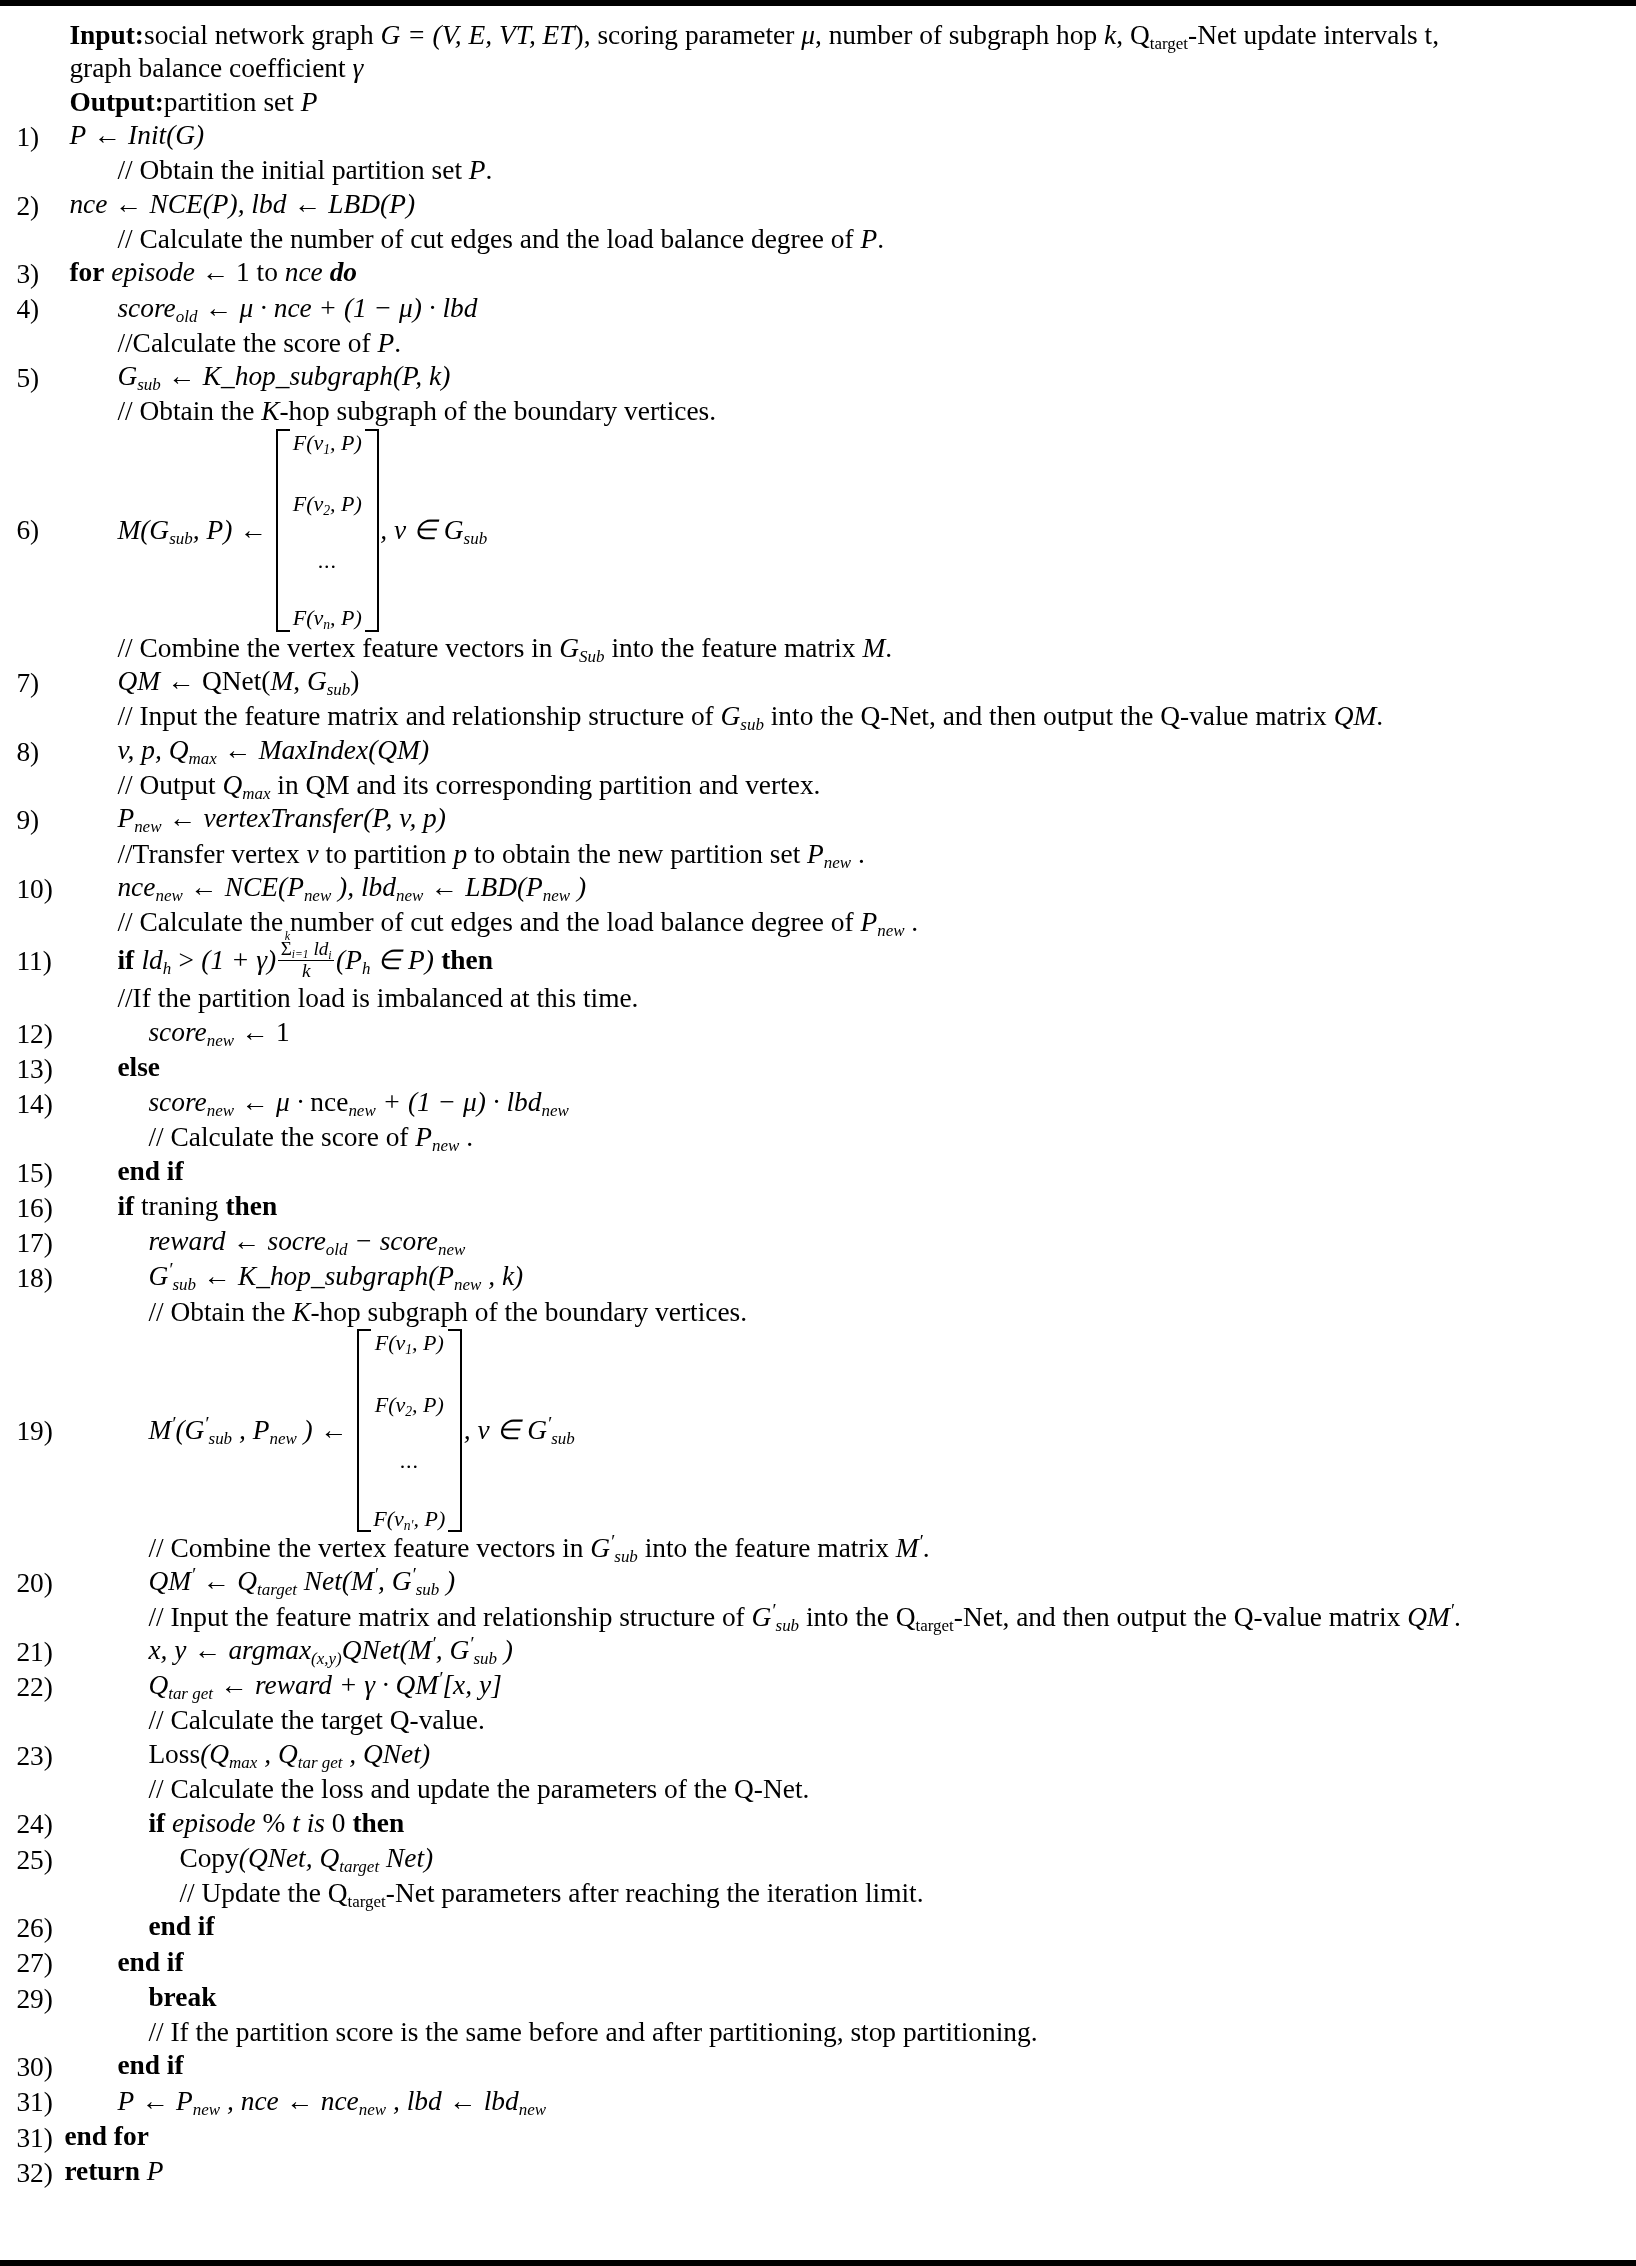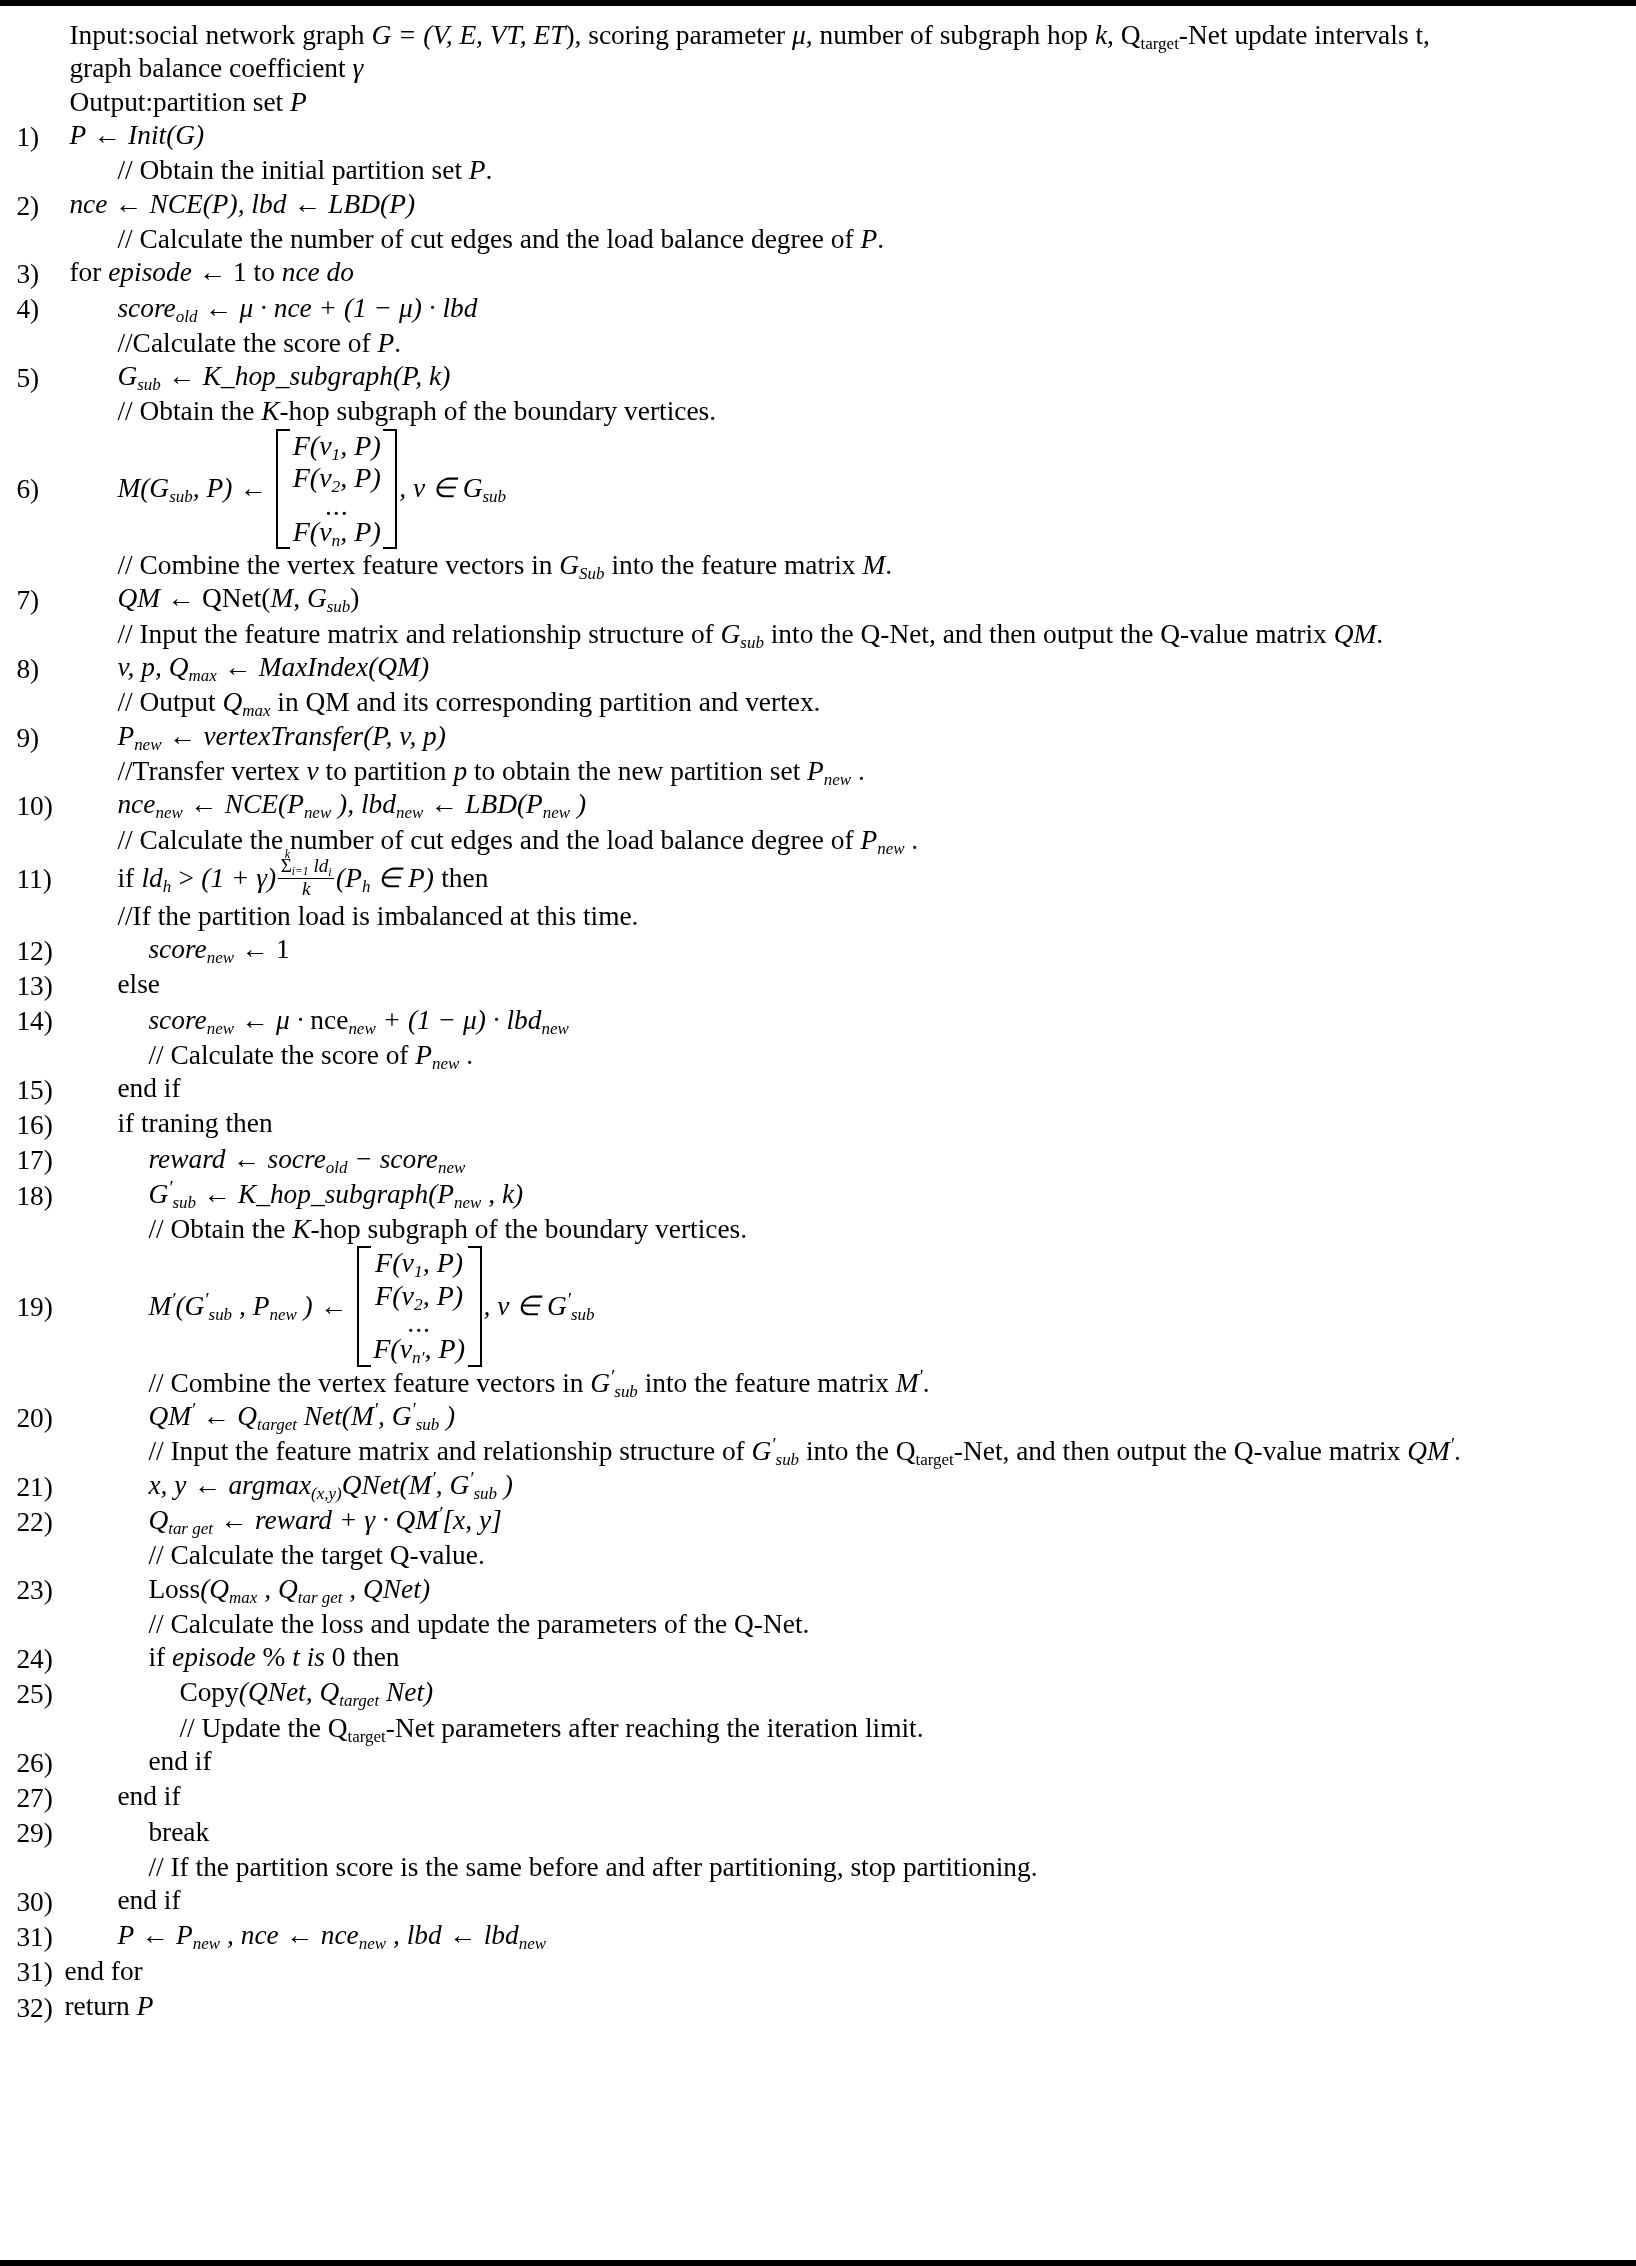--- a/index.html
+++ b/index.html
@@ -40,21 +40,21 @@
     line-height:1.22;
     white-space:normal;
   }
   
   .i0{ padding-left:0px; }
   .i1{ padding-left:48px; }
   .i2{ padding-left:79px; }
   .i3{ padding-left:110px; }
 
   
-  .b{ font-weight:normal; }
+  .b{ font-weight:bold; }
   .it{ font-style:italic; }
   .rm{ font-style:normal; }
   .cmt{ font-style:normal; }
   sub{ font-size:0.62em; font-style:italic; vertical-align:-0.30em; line-height:0; }
   sub.rmsub{ font-style:normal; }
   sup.pr{ font-size:0.70em; vertical-align:0.45em; line-height:0; font-style:italic; }
 
   
   .hdrrow{ display:block; font-size:27.4px; line-height:1.22; padding-left:53px; }
   .hdrrow .cont{ display:block; }
@@ -72,22 +72,23 @@
     border-top:2.7px solid #000;
     border-bottom:2.7px solid #000;
   }
   .brk.l{ border-left:2.7px solid #000; }
   .brk.r{ border-right:2.7px solid #000; }
   .matcells{
     display:flex; flex-direction:column;
     align-items:center; justify-content:center;
     padding:0.9px 2.7px;
     font-style:italic;
-    font-size:28px;
+    font-size:22px;
     line-height:1.16;
+    gap:36px;
   }
   .matcells .dots{ font-style:normal; letter-spacing:0.9px; line-height:0.75; }
 
   
   .frac{
     display:inline-flex;
     flex-direction:column;
     align-items:center;
     vertical-align:middle;
     margin:0 1.8px;

